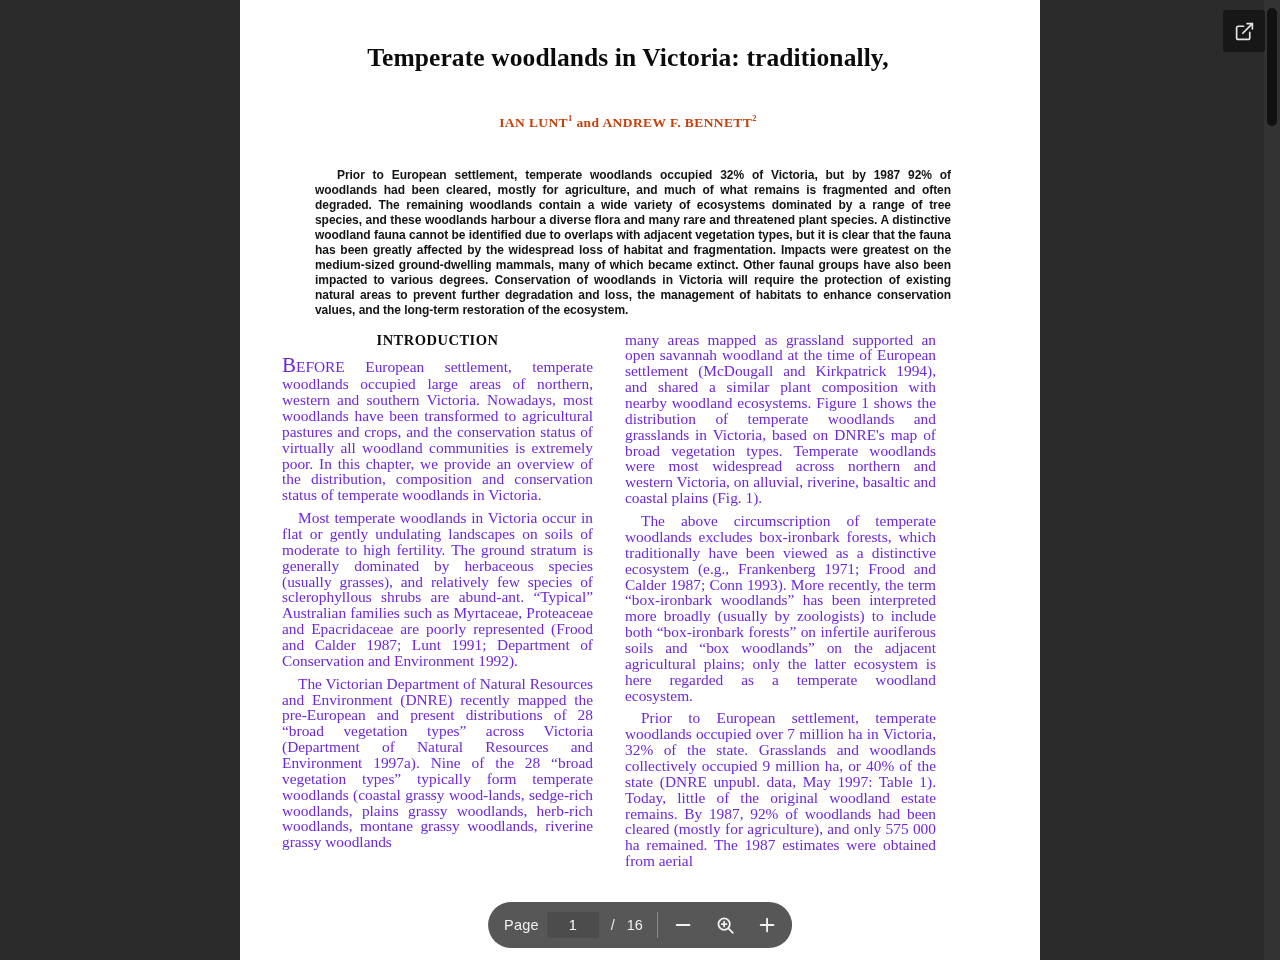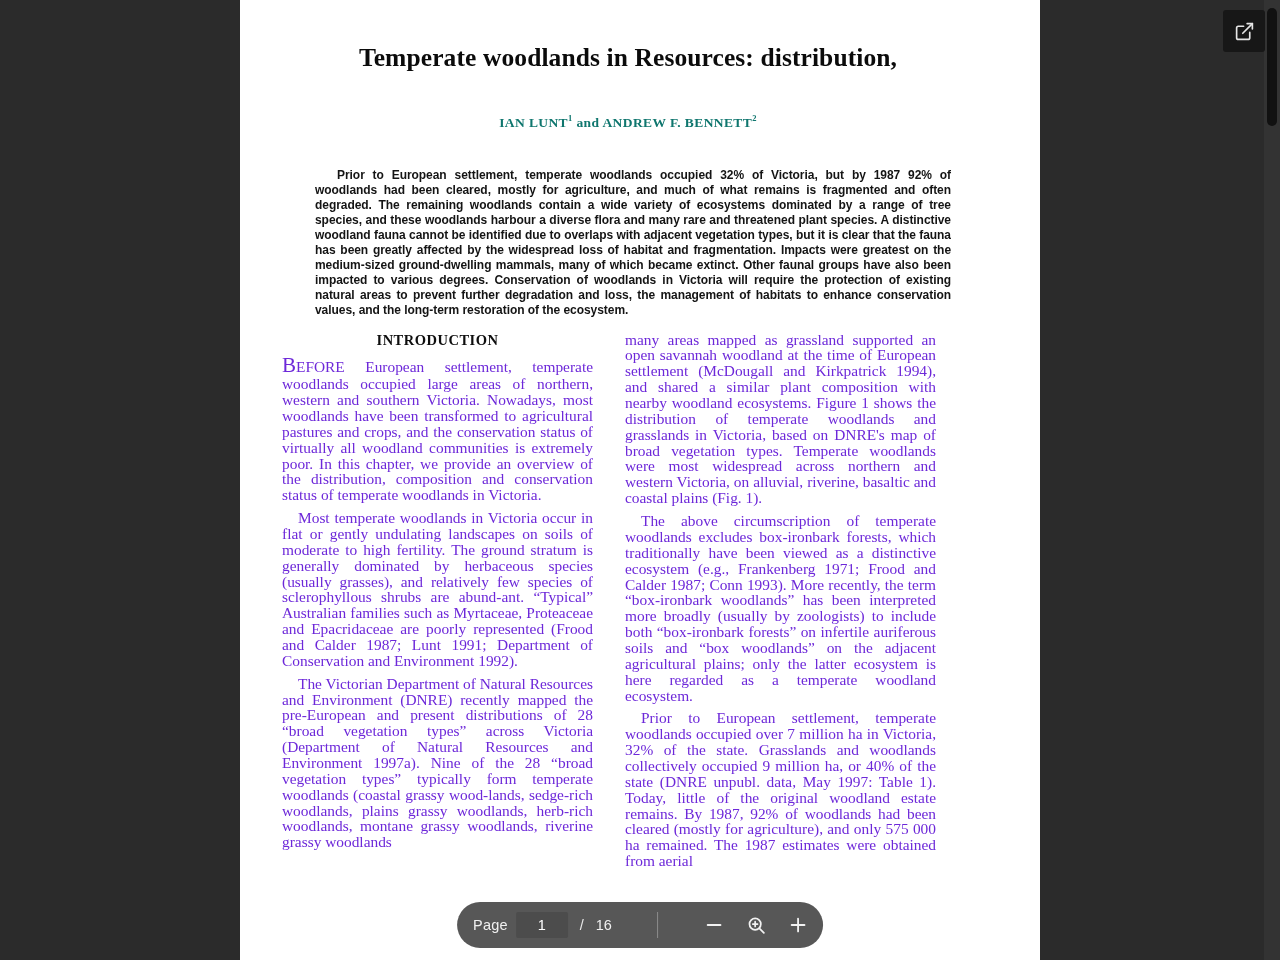--- a/index.html
+++ b/index.html
@@ -57,21 +57,21 @@
     letter-spacing: 0.1px;
     padding: 0 8px;
   }
 
   .byline {
     text-align: center;
     font-family: "Liberation Serif", serif;
     font-weight: bold;
     font-size: 13.5px;
     letter-spacing: 0.4px;
-    color: #0f766e;
+    color: #c2410c;
     margin-top: 40px;
   }
   .byline sup { font-size: 8.5px; vertical-align: super; }
 
   
   .abstract {
     margin: 37px 23px 0 33px;
     font-family: "Liberation Sans", sans-serif;
     font-size: 12px;
     line-height: 1.25;
@@ -167,21 +167,20 @@
     height: 46px;
     padding: 0 4px 0 10px;
     background: rgba(45,45,45,0.80);
     border-radius: 23px;
     display: flex;
     align-items: center;
     z-index: 35;
     color: #f2f2f2;
     font-family: "Liberation Sans", sans-serif;
     user-select: none;
-    gap: 31px;
   }
   .tb-group { display: flex; align-items: center; height: 100%; }
 
   .tb-label {
     font-size: 14.5px;
     color: #f0f0f0;
     padding: 0 8px 0 6px;
     letter-spacing: 0.2px;
   }
   .page-input {
@@ -228,21 +227,21 @@
 </head>
 <body>
 
 <div id="viewer">
 
   <div id="page-sheet">
     <div id="page-inner">
 
 
       <div class="doc-title">
-        <div>Temperate woodlands in Resources: distribution,</div>
+        <div>Temperate woodlands in Victoria: traditionally,</div>
       </div>
 
       <div class="byline">
         <span>IAN LUNT</span><sup>1</sup><span> and </span><span>ANDREW F. BENNETT</span><sup>2</sup>
       </div>
 
       <div class="abstract"><span class="lead-indent"></span><span>Prior to European settlement, temperate woodlands occupied 32% of Victoria, but by 1987 92% of woodlands had been cleared, mostly for agriculture, and much of what remains is fragmented and often degraded. The remaining woodlands contain a wide variety of ecosystems dominated by a range of tree species, and these woodlands harbour a diverse flora and many rare and threatened plant species. A distinctive woodland fauna cannot be identified due to overlaps with adjacent vegetation types, but it is clear that the fauna has been greatly affected by the widespread loss of habitat and fragmentation. Impacts were greatest on the medium-sized ground-dwelling mammals, many of which became extinct. Other faunal groups have also been impacted to various degrees. Conservation of woodlands in Victoria will require the protection of existing natural areas to prevent further degradation and loss, the management of habitats to enhance conservation values, and the long-term restoration of the ecosystem.</span></div>
 
       <div class="columns">
 

